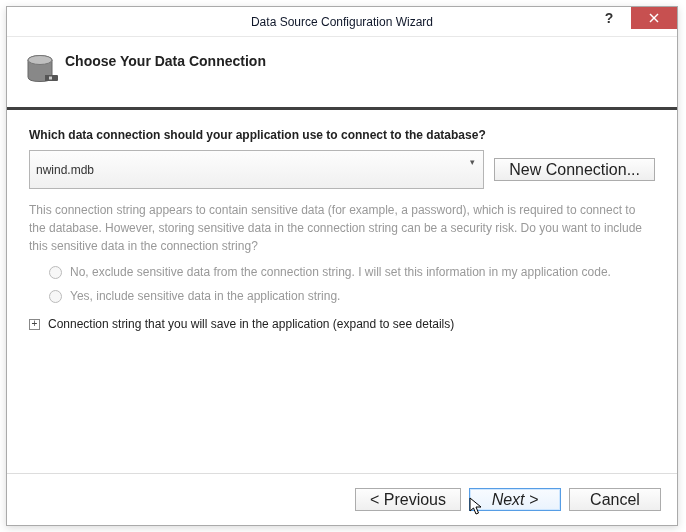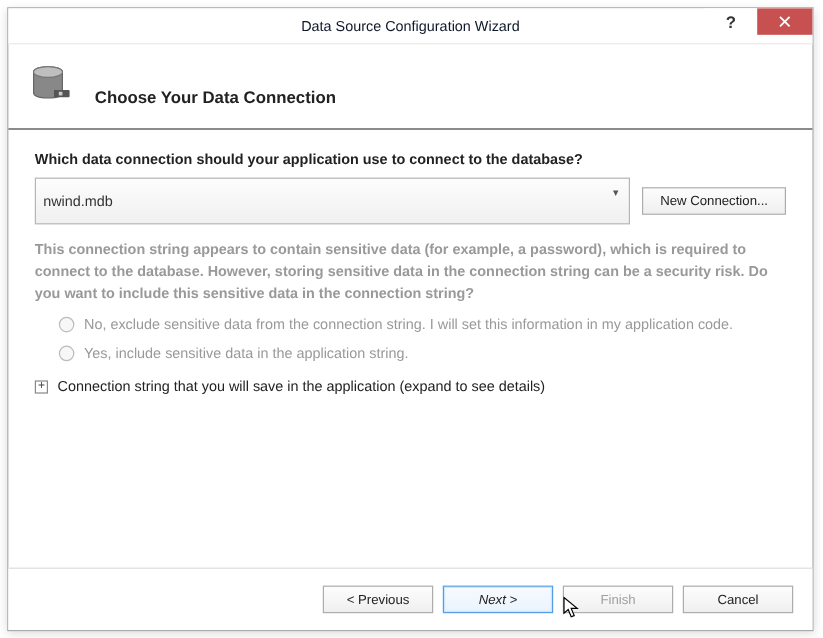--- a/index.html
+++ b/index.html
@@ -58,23 +58,23 @@
   .titlebar-btn.close {
     background: #c75050;
     color: #fff;
     font-size: 14px;
     width: 46px;
     height: 22px;
   }
   .header {
     padding: 16px 18px 18px 18px;
     display: flex;
-    align-items: flex-end;
-    gap: 18px;
-    border-bottom: 1px solid #404040;
+    align-items: flex-start;
+    gap: 4px;
+    border-bottom: 3px solid #404040;
   }
   .header-icon {
     width: 36px;
     height: 36px;
     position: relative;
   }
   .header-title {
     font-size: 14px;
     font-weight: bold;
     color: #222;
@@ -117,41 +117,40 @@
     align-items: center;
     justify-content: center;
     font-size: 9px;
     color: #555;
   }
   .btn {
     height: 23px;
     padding: 0 14px;
     border: 1px solid #acacac;
     background: linear-gradient(#fdfdfd, #efefef);
-    font-size: 11px;
+    font-size: 16px;
     color: #222;
     display: flex;
     align-items: center;
     justify-content: center;
     min-width: 92px;
   }
   .btn.disabled {
     color: #a0a0a0;
   }
   .btn.highlight {
     border: 1px solid #569de5;
     box-shadow: 0 0 0 1px #cde6ff inset;
     background: linear-gradient(#f8fbff, #eaf3fd);
     font-style: italic;
   }
   .info-text {
     color: #999;
     line-height: 1.5;
     margin-bottom: 10px;
-    font-weight: bold;
   }
   .radio-group {
     padding-left: 20px;
     margin-bottom: 14px;
   }
   .radio-row {
     display: flex;
     align-items: center;
     gap: 8px;
     margin-bottom: 10px;
@@ -269,23 +268,20 @@
     </div>
   </div>
 
   <div class="footer">
     <div class="btn">
       <span>&lt; Previous</span>
     </div>
     <div class="btn highlight">
       <span>Next &gt;</span>
     </div>
-    <div class="btn disabled">
-      <span>Finish</span>
-    </div>
     <div class="btn">
       <span>Cancel</span>
     </div>
     <svg class="cursor" viewBox="0 0 16 20">
       <path d="M1 1 L1 14 L4.5 11 L7 17 L9.5 16 L7 10 L12 10 Z" fill="#fff" stroke="#000" stroke-width="1"></path>
     </svg>
   </div>
 
 </div>
 

